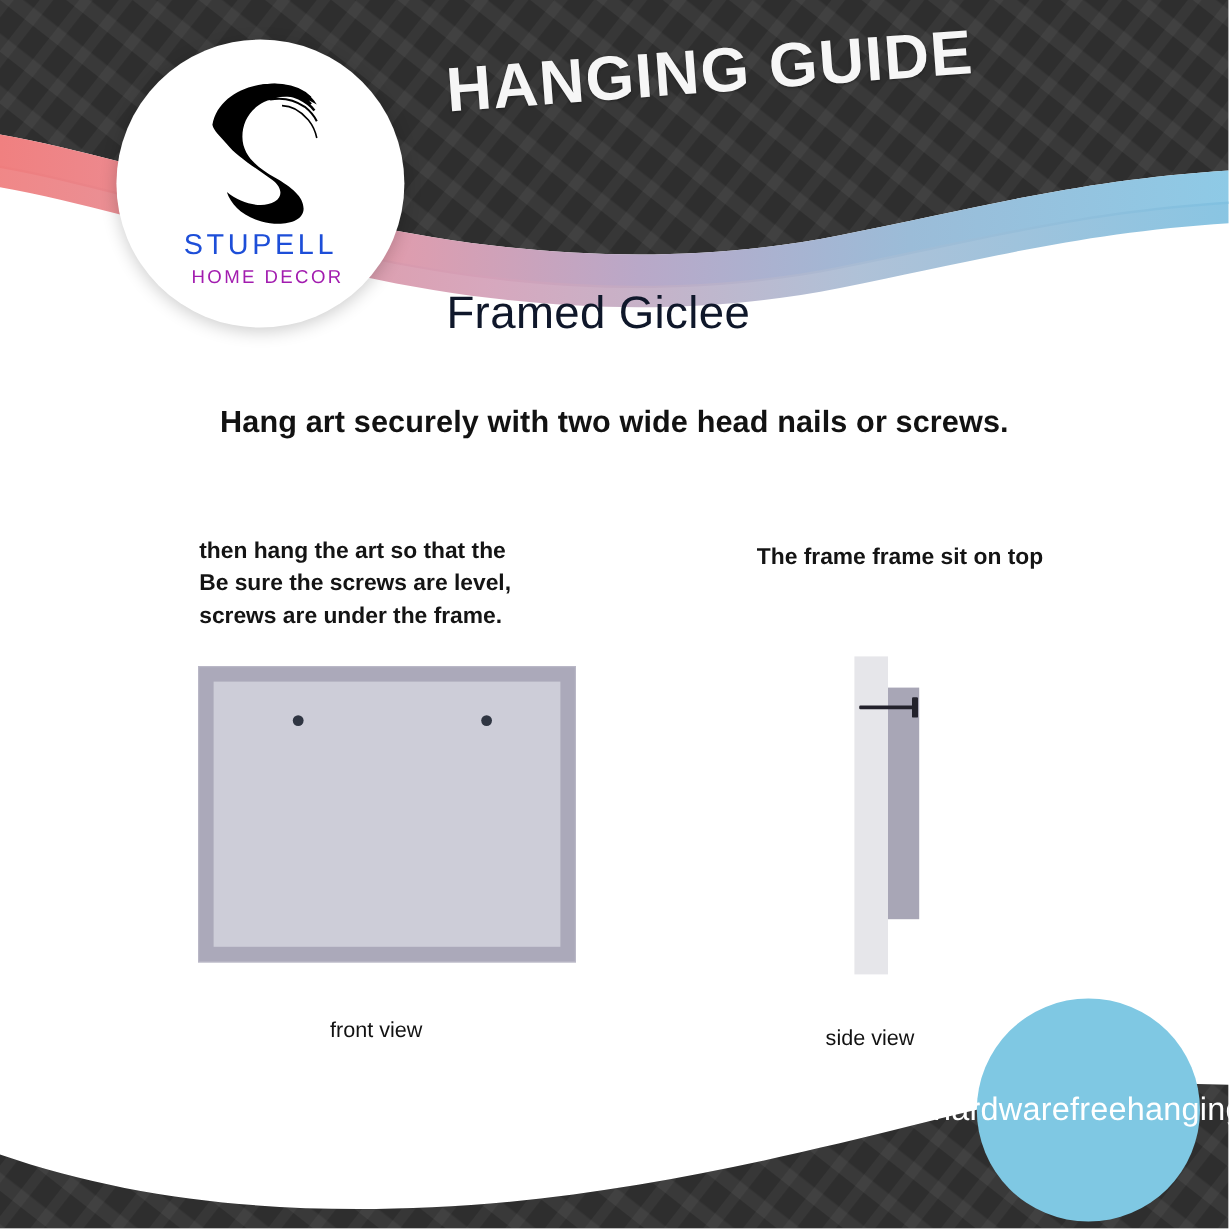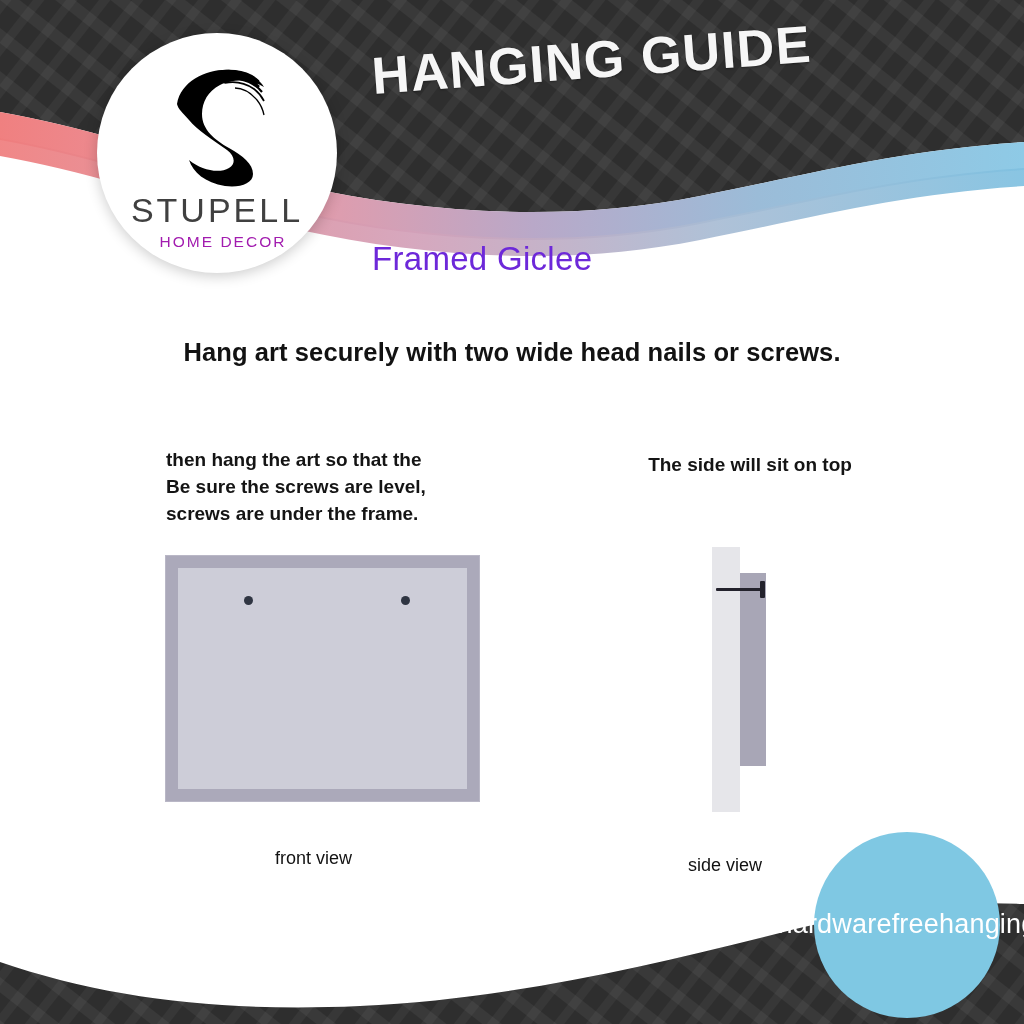--- a/index.html
+++ b/index.html
@@ -19,42 +19,42 @@
   
   .logo-badge {
     position:absolute; left:97px; top:33px; width:240px; height:240px;
     border-radius:50%; background:#ffffff;
     box-shadow:0 3px 14px rgba(0,0,0,0.20);
     display:flex; flex-direction:column; align-items:center; justify-content:flex-start;
     z-index:30;
   }
   .logo-mark { margin-top:27px; width:104px; height:128px; }
   .logo-word {
-    font-size:34px; letter-spacing:3.0px; color:#404040; margin-top:5px;
+    font-size:24px; letter-spacing:3.0px; color:#1d4ed8; margin-top:5px;
     font-family:"Liberation Sans", sans-serif; font-weight:400; line-height:1;
   }
   .logo-sub {
     font-size:15.5px; letter-spacing:2.0px; color:#a21caf; margin-top:7px;
     font-family:"Liberation Sans", sans-serif; font-weight:400; line-height:1;margin-left:12px;
   }
 
   
   .header-title {
     position:absolute; left:372px; top:46px;
     font-size:52px; font-weight:700; color:#f6f6f6;
     letter-spacing:1.2px;
     transform:rotate(-4.2deg); transform-origin:left center;
     white-space:nowrap; z-index:25;
     text-shadow:0 1px 2px rgba(0,0,0,0.35);
   }
 
   
   .product-title {
     position:absolute; left:372px; top:240px;
-    font-size:33px; color:#6d28d9; font-weight:400;
+    font-size:38px; color:#0f172a; font-weight:400;
     letter-spacing:0.3px; white-space:nowrap; z-index:20;
   }
 
   
   .main-instruction {
     position:absolute; left:0; top:338px; width:1024px;
     text-align:center; font-size:25.5px; font-weight:700;
     color:#121212; letter-spacing:0.1px; z-index:20;
   }
 
@@ -218,21 +218,21 @@
 
   <div class="main-instruction">Hang art securely with two wide head nails or screws.</div>
 
   <div class="caption caption-front">
     <div>then hang the art so that the</div>
     <div>Be sure the screws are level,</div>
     <div>screws are under the frame.</div>
   </div>
 
   <div class="caption caption-side">
-    <div>The side will sit on top</div>
+    <div>The frame frame sit on top</div>
   </div>
 
   <div class="front-frame">
     <div class="front-mat">
       <div class="screw-dot left"></div>
       <div class="screw-dot right"></div>
     </div>
   </div>
 
   <div class="side-wall"></div>

